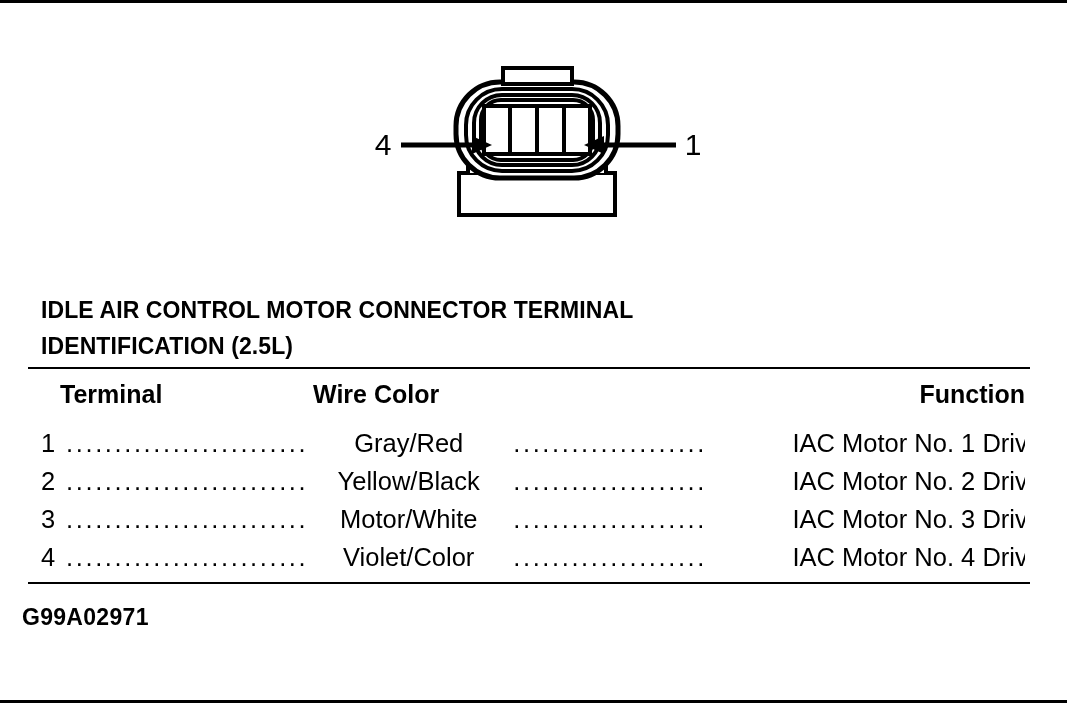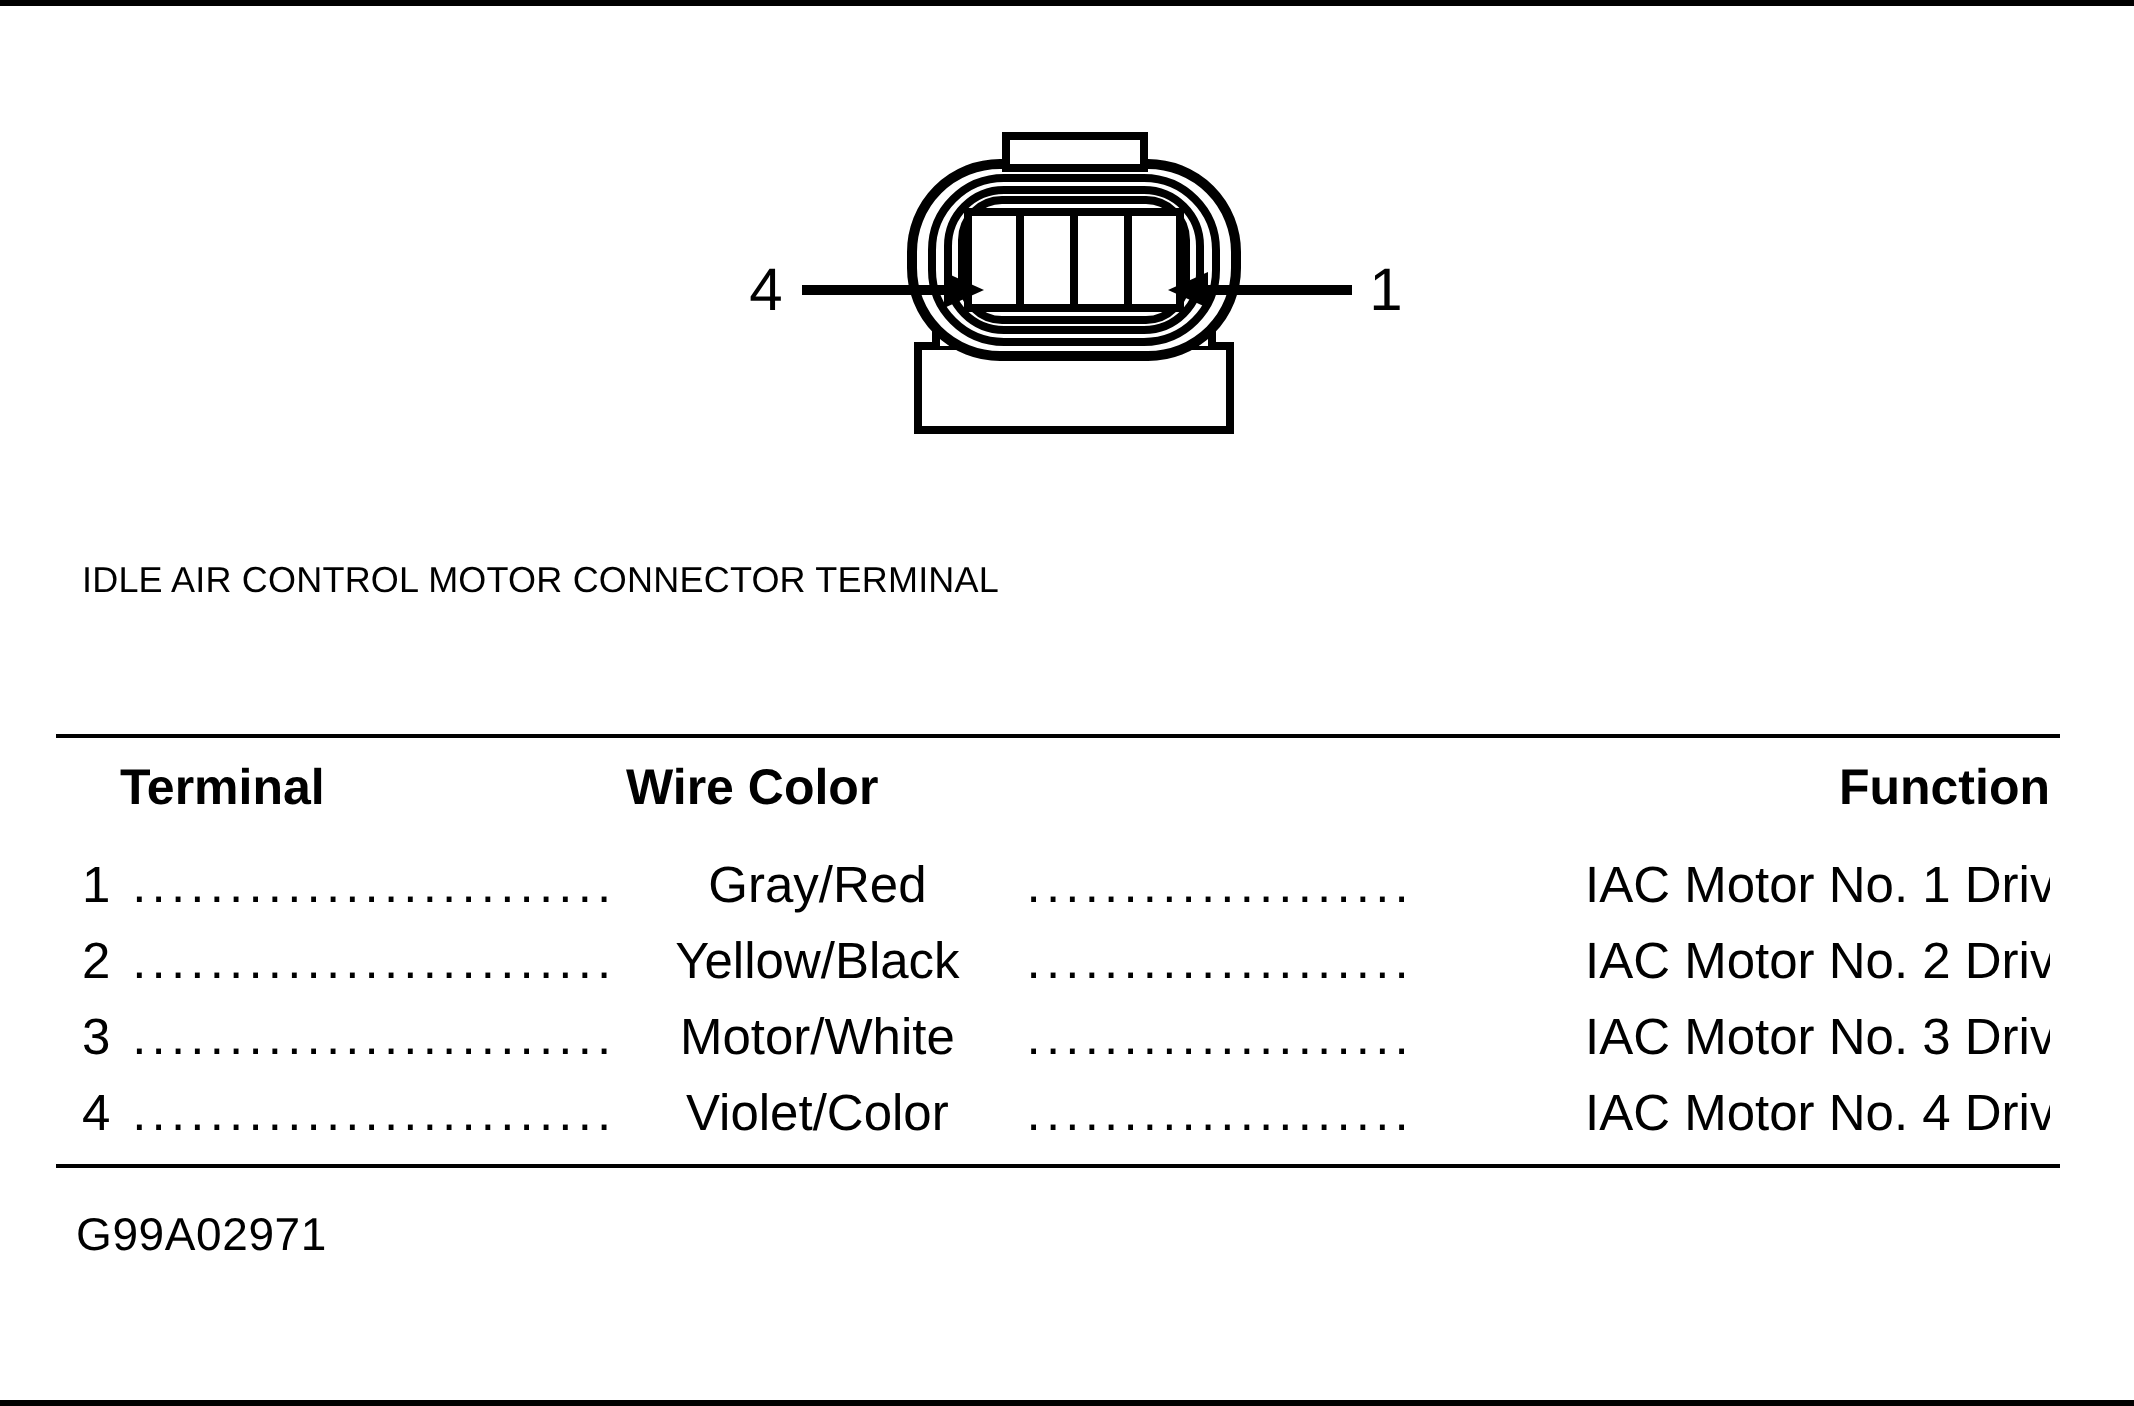--- a/index.html
+++ b/index.html
@@ -34,24 +34,24 @@
     top: 55px;
     width: 1067px;
     height: 175px;
   }
   .diagram svg { display: block; }
 
   
   .title-block {
     position: absolute;
     left: 41px;
-    top: 272px;
+    top: 292px;
     width: 960px;
-    font-weight: normal;
-    font-size: 18px;
+    font-weight: bold;
+    font-size: 23px;
     line-height: 36px;
     letter-spacing: 0.1px;
   }
   .title-line { white-space: nowrap; }
 
   
   .table-rule {
     position: absolute;
     left: 28px;
     width: 1002px;
@@ -116,24 +116,24 @@
   .leader-2 { width: 190px; }
   .col-function {
     width: 340px;
     text-align: right;
   }
   .leader span { white-space: nowrap; }
 
   
   .caption {
     position: absolute;
-    left: 38px;
+    left: 22px;
     top: 604px;
     font-size: 23px;
-    font-weight: normal;
+    font-weight: bold;
     letter-spacing: 0.3px;
     white-space: nowrap;
   }
 </style>
 </head>
 <body>
 
 <div class="page-rule top"></div>
 <div class="page-rule bottom"></div>
 
@@ -171,20 +171,21 @@
     <g>
       <text x="693" y="100" font-family="Liberation Sans, sans-serif" font-size="30" fill="#000" text-anchor="middle">1</text>
       <line x1="676" y1="90" x2="598" y2="90" stroke="#000" stroke-width="5"></line>
       <polygon points="584,90 604,81 604,99" fill="#000"></polygon>
     </g>
   </svg>
 </div>
 
 <div class="title-block">
   <div class="title-line">IDLE AIR CONTROL MOTOR CONNECTOR TERMINAL</div>
+  <div class="title-line">IDENTIFICATION (2.5L)</div>
 </div>
 
 <div class="table-rule head"></div>
 
 <div class="table-head">
   <div class="th th-terminal">Terminal</div>
   <div class="th th-wire">Wire Color</div>
   <div class="th th-function">Function</div>
 </div>
 

